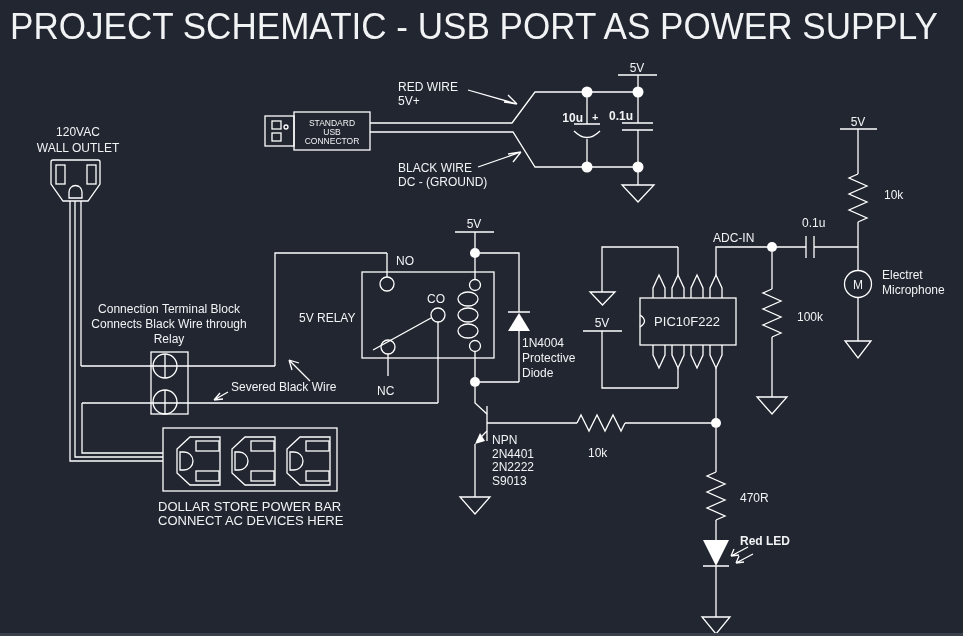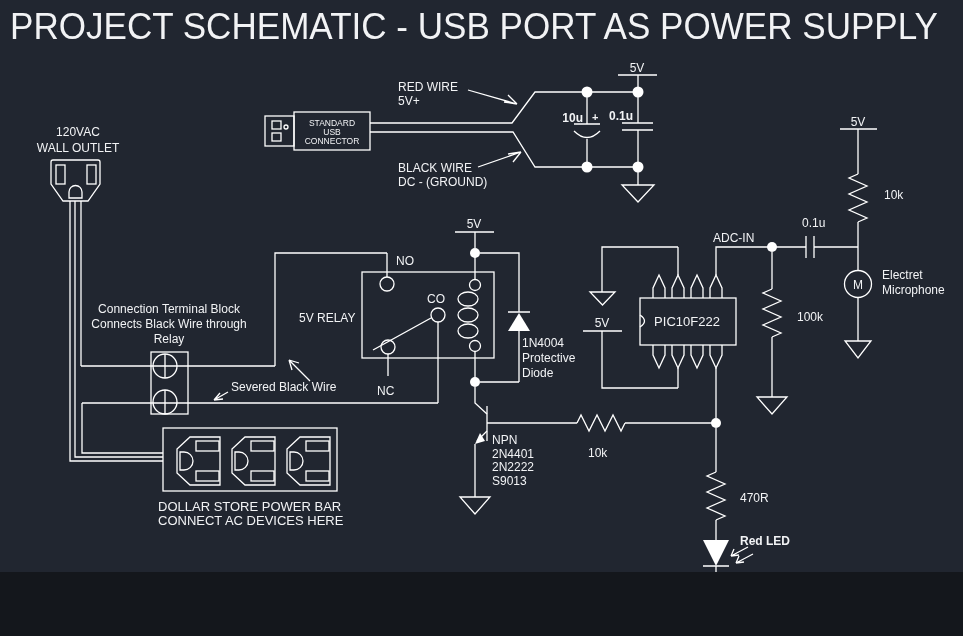--- a/index.html
+++ b/index.html
@@ -1,16 +1,16 @@
 <!DOCTYPE html>
 <html><head>
 <meta charset="utf-8">
 <style>
   html,body{margin:0;padding:0;background:#14171c;}
-  #stage{position:relative;width:963px;height:572px;background:#212630;overflow:hidden;
+  #stage{position:relative;width:963px;height:636px;background:#212630;overflow:hidden;
          font-family:"Liberation Sans",sans-serif;text-align:center;}
   svg{position:absolute;left:0;top:0;}
   svg text{fill:#f2f3f5;font-family:"Liberation Sans",sans-serif;}
   .wire{stroke:#ffffff;stroke-width:1.3;fill:none;}
   .fillw{fill:#ffffff;stroke:none;}
   .lbl{font-size:12px;}
   .lbl-b{font-size:12px;font-weight:bold;}
   .lbl-sm{font-size:8.5px;}
   .title{font-size:37px;letter-spacing:0px;}
 </style>

